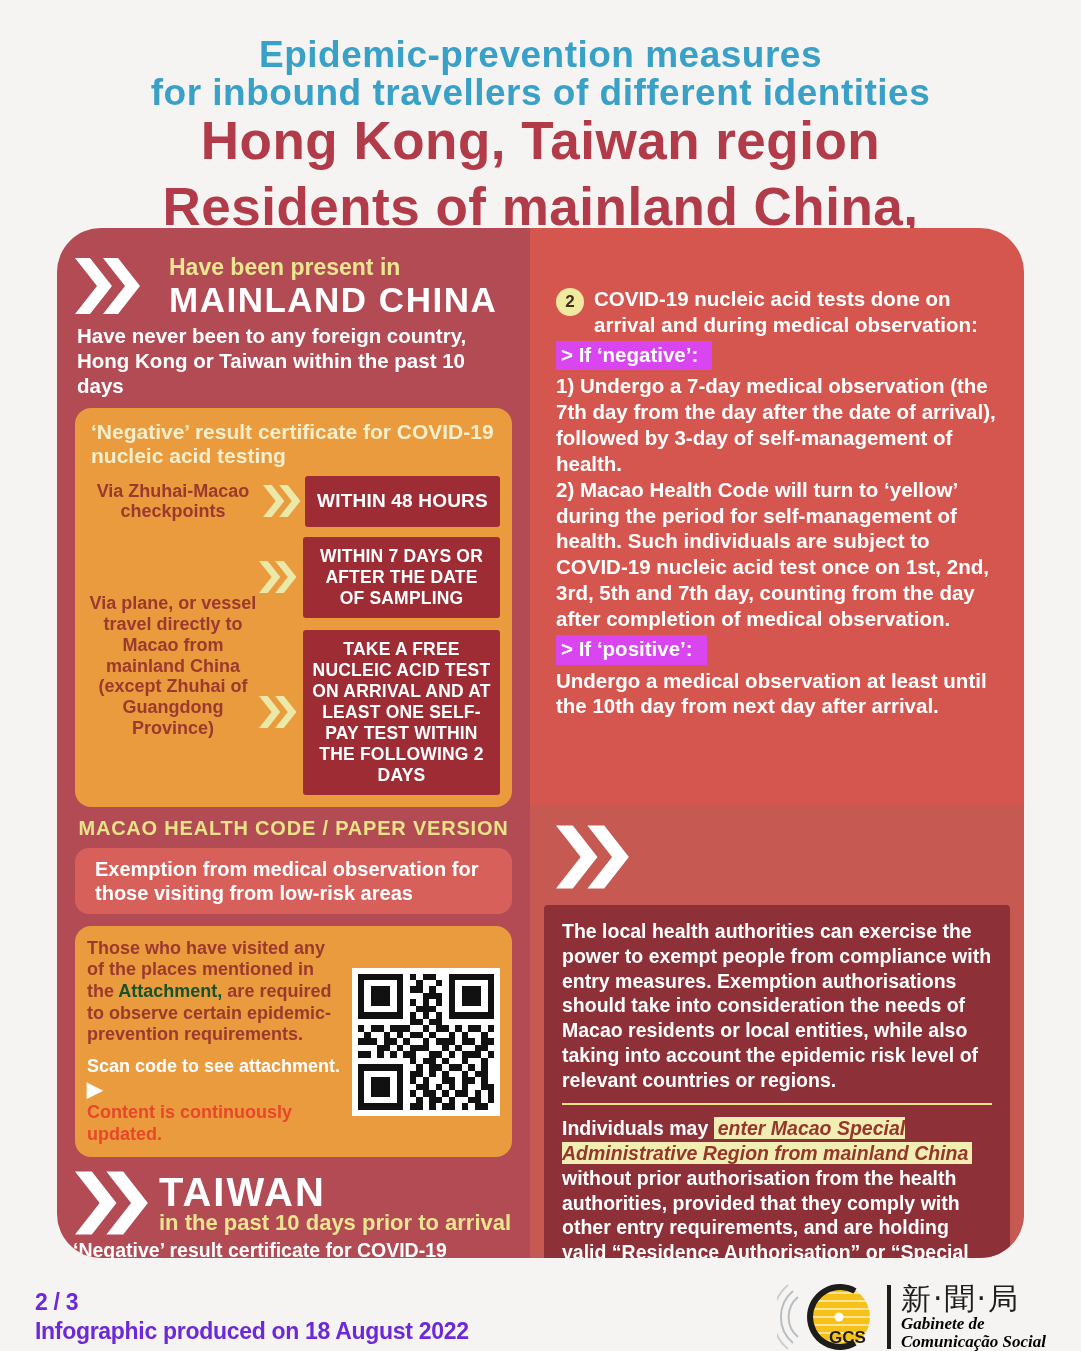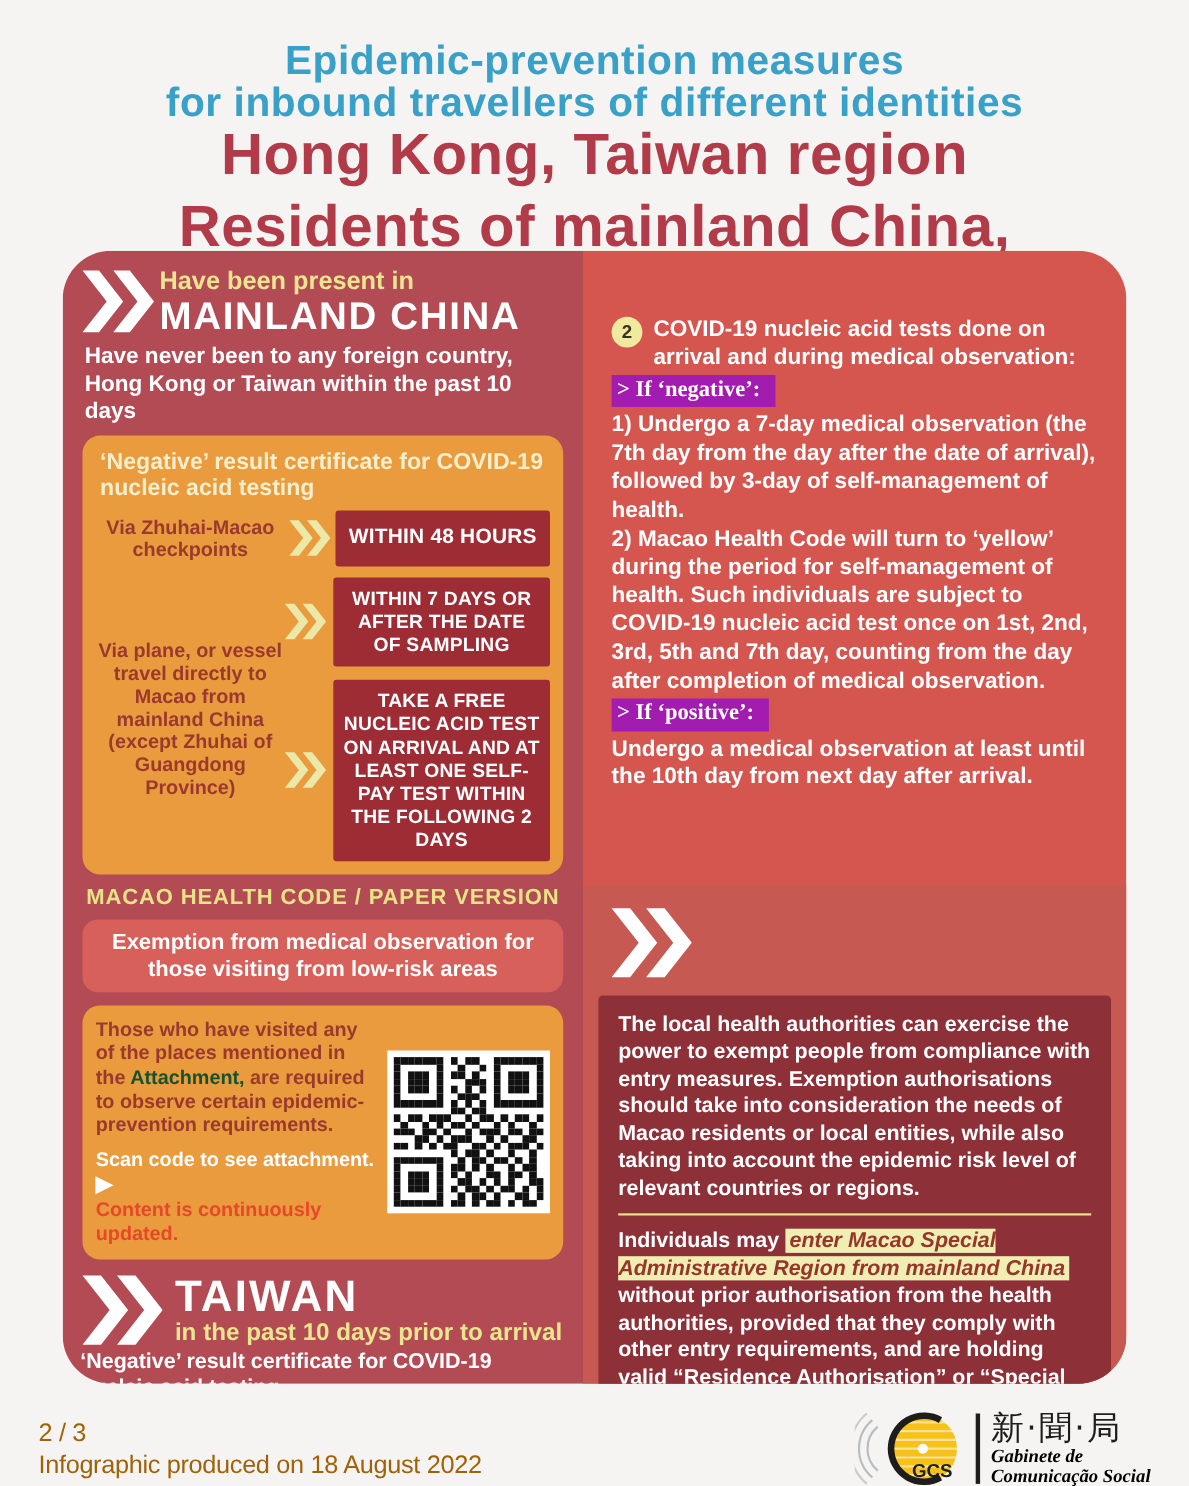--- a/index.html
+++ b/index.html
@@ -25,21 +25,21 @@
     width:967px; height:1030px;
     display:flex; border-radius:44px; overflow:hidden;
   }
   .col-left  { width:473px; background:#b34b54; padding:14px 16px 8px 16px; }
   .col-right { flex:1; background:#d5564f; position:relative; }
 
   
   .chev { flex:0 0 auto; display:block; }
 
   
-  .sec-head { display:flex; align-items:center; gap:4px; margin:0 2px 4px 2px; }
+  .sec-head { display:flex; align-items:center; gap:28px; margin:12px 2px 4px 2px; }
   .sec-head .txt { display:flex; flex-direction:column; }
   .kicker { color:#ece590; font-size:23px; font-weight:bold; }
   .sec-title { color:#ffffff; font-size:35px; font-weight:bold; letter-spacing:1.5px; line-height:1.08; }
   .sec-sub { color:#ece590; font-size:22px; font-weight:bold; }
   .note { color:#ffffff; font-size:20.5px; font-weight:bold; line-height:1.22; margin:2px 4px 10px 4px; }
 
   
   .obox { background:#e99b3e; border-radius:16px; padding:10px 12px; margin:0 2px; }
   .obox-head { color:#f6efcd; font-size:21px; font-weight:bold; line-height:1.15; margin:2px 4px 8px 4px; }
   .orow { display:flex; align-items:center; margin-bottom:10px; }
@@ -49,21 +49,21 @@
   .dark-box {
     flex:1; background:#9e2c35; color:#fff; font-weight:bold;
     text-align:center; border-radius:3px; padding:9px 8px;
     font-size:17.5px; line-height:1.2; letter-spacing:0.2px;
   }
   .dark-box.big { font-size:19px; padding:14px 8px; }
 
   .hc-label { text-align:center; color:#e9e387; font-weight:bold; font-size:20px; letter-spacing:0.8px; margin:10px 0 8px 0; }
   .exempt-box {
     background:#d8605a; border-radius:14px; color:#fff; font-weight:bold;
-    text-align:center; font-size:20px; line-height:1.2; padding:9px 20px; margin:0 2px 12px 2px;
+    text-align:left; font-size:20px; line-height:1.2; padding:9px 20px; margin:0 2px 12px 2px;
   }
 
   
   .qr-box { background:#e99b3e; border-radius:16px; padding:12px 12px; margin:0 2px; display:flex; gap:10px; }
   .qr-text { flex:1; font-size:18px; font-weight:bold; line-height:1.2; }
   .qr-p1 { color:#9c392f; }
   .qr-p1 .white { color:#14532d; }
   .qr-scan { color:#ffffff; margin-top:10px; }
   .play { color:#ffffff; font-size:20px; }
   .qr-upd { color:#e8472b; }
@@ -81,37 +81,37 @@
     flex:0 0 30px; width:30px; height:30px; border-radius:50%;
     background:#efeaa0; color:#3a2f1b; font-weight:bold; font-size:18px;
     display:flex; align-items:center; justify-content:center;
   }
   .cert-text { flex:1; color:#fff; font-size:19.5px; font-weight:bold; line-height:1.18; }
 
   
   .item2 { padding:58px 26px 0 26px; color:#ffffff; font-size:20.5px; font-weight:bold; line-height:1.26; }
   .item2 .intro { display:flex; gap:10px; align-items:flex-start; }
   .item2 .badge { margin-top:2px; flex:0 0 28px; width:28px; height:28px; font-size:17px; }
-  .hl-orange { background:#a21caf; color:#ffffff; display:inline-block; padding:1px 14px 3px 5px; margin:3px 0;font-family:Liberation Serif, serif; }
+  .hl-orange { background:#d946ef; color:#ffffff; display:inline-block; padding:1px 14px 3px 5px; margin:3px 0; }
   .item2 p { margin:0; }
 
   .foreign { position:absolute; left:0; right:0; top:577px; bottom:0; background:#c65a52; }
   .foreign-head { display:flex; align-items:center; gap:14px; padding:20px 26px 16px 26px; }
   .foreign-head .txt { display:flex; flex-direction:column; line-height:1.05; }
   .foreign-title { color:#fff; font-size:31px; font-weight:bold; letter-spacing:1px; }
   .maroon-box {
     margin:0 14px; background:#8d3037; color:#fff; border-radius:4px;
     padding:14px 18px; font-size:19.5px; font-weight:bold; line-height:1.27;
   }
   .divider { border:none; border-top:2px solid #e9e387; margin:11px 0; }
   .hl-yellow { background:#f1eeb4; color:#96352a; font-style:italic; padding:0 4px; }
 
   
   .footer { position:absolute; left:35px; right:35px; top:1277px; display:flex; justify-content:space-between; align-items:center; }
-  .page-info { color:#a16207; font-size:23px; line-height:1.25; letter-spacing:-0.3px; }
+  .page-info { color:#6d28d9; font-size:23px; line-height:1.25; letter-spacing:-0.3px;font-weight:bold; }
   .logo { display:flex; align-items:center; gap:10px; }
   .logo-bar { width:4px; height:64px; background:#1d1d1b; }
   .logo-text { line-height:1.05; }
   .logo-cjk { font-size:30px; color:#1d1d1b; letter-spacing:2px; font-family:"DejaVu Sans", sans-serif; }
   .logo-pt { font-family:"Liberation Serif", serif; font-style:italic; font-weight:bold; color:#000000; font-size:17px; }
 </style>
 </head>
 <body>
 
 <div class="page">

